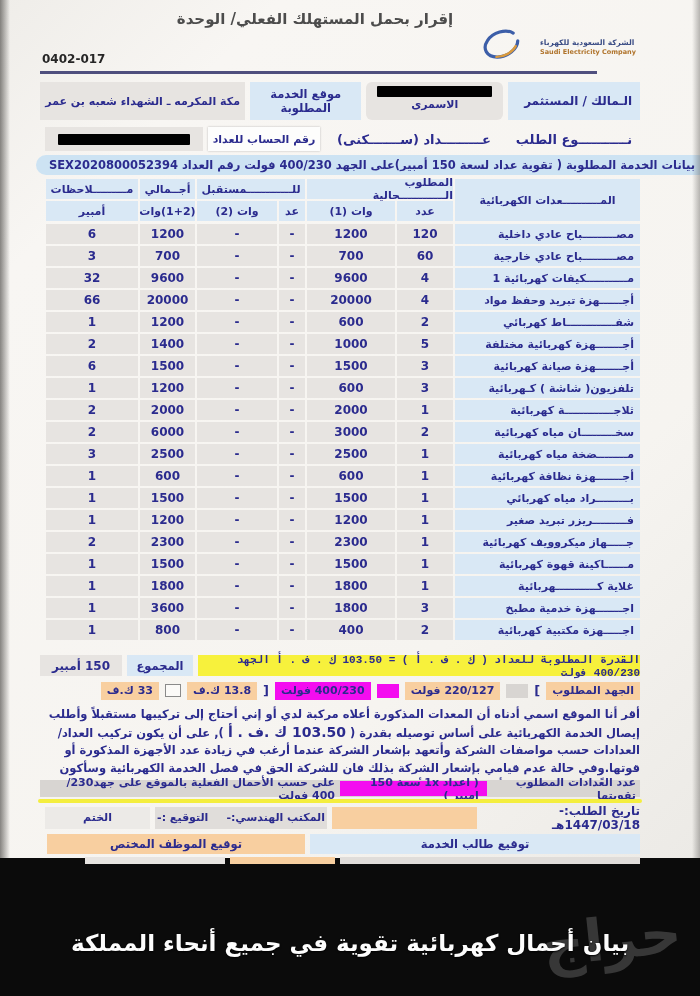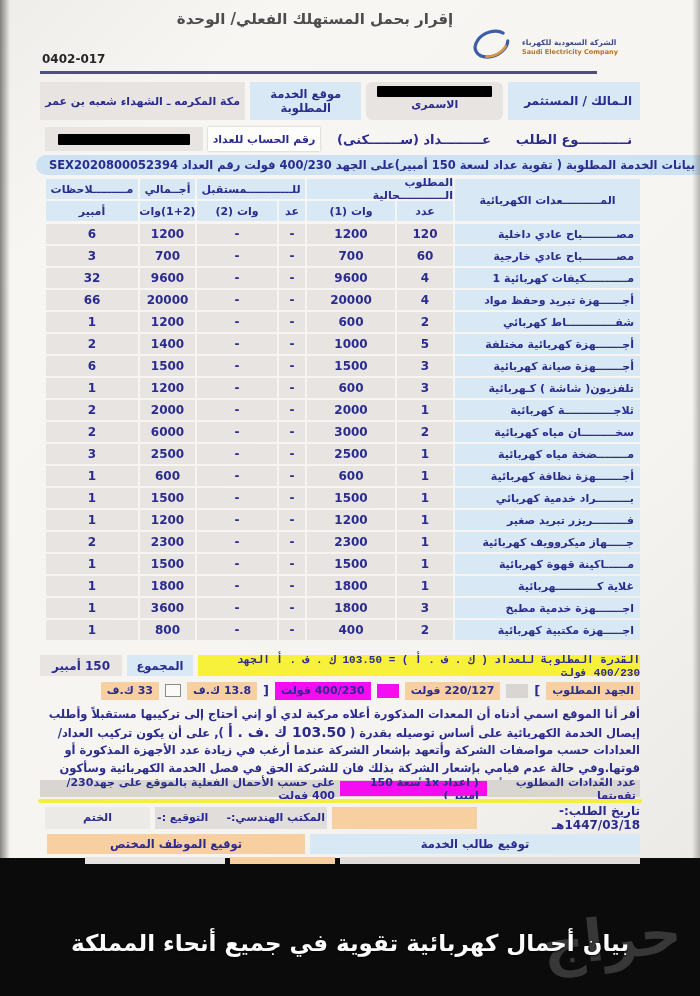--- a/index.html
+++ b/index.html
@@ -15,21 +15,21 @@
            background:linear-gradient(270deg, rgba(60,58,55,.35), rgba(60,58,55,0)); }
 
   .navy { color:#2b2b8e; }
   .box-blue { background:#d9e8f5; }
   .box-gray { background:#e7e4e1; }
   .box-orange { background:#f8cfa0; }
 
   .title { position:absolute; left:150px; top:10px; width:330px; text-align:center;
            font-size:15px; font-weight:bold; color:#4c4c4c; direction:rtl; }
 
-  .logo { position:absolute; left:468px; top:24px; width:170px; height:46px; display:flex; align-items:center; gap:8px; }
+  .logo { position:absolute; left:478px; top:24px; width:170px; height:46px; display:flex; align-items:center; gap:16px; }
   .logo-text { display:flex; flex-direction:column; align-items:flex-start; line-height:1.25; }
   .logo-ar { font-size:7.5px; font-weight:bold; color:#3c4e86; direction:rtl; }
   .logo-en { font-size:6.5px; font-weight:bold; color:#b0742c; }
 
   .form-number { position:absolute; left:42px; top:52px; font-size:12px; font-weight:bold; color:#262626; }
   .head-rule { position:absolute; left:40px; top:71px; width:557px; height:2.5px; background:#4f4f7e; }
 
   .row-abs { position:absolute; display:flex; direction:rtl; gap:5px; align-items:stretch; }
   .cellbox { display:flex; align-items:center; justify-content:center; font-weight:bold; }
 
@@ -273,21 +273,21 @@
           <div class="tgrid">
             <div class="dcell dname">أجـــــــهزة نظافة كهربائية</div>
             <div class="dcell">1</div>
             <div class="dcell">600</div>
             <div class="dcell">-</div>
             <div class="dcell">-</div>
             <div class="dcell">600</div>
             <div class="dcell">1</div>
           </div>
           <div class="tgrid">
-            <div class="dcell dname">بـــــــــراد خدمية كهربائي</div>
+            <div class="dcell dname">بـــــــــراد مياه كهربائي</div>
             <div class="dcell">1</div>
             <div class="dcell">1500</div>
             <div class="dcell">-</div>
             <div class="dcell">-</div>
             <div class="dcell">1500</div>
             <div class="dcell">1</div>
           </div>
           <div class="tgrid">
             <div class="dcell dname">فـــــــــريزر تبريد صغير</div>
             <div class="dcell">1</div>

